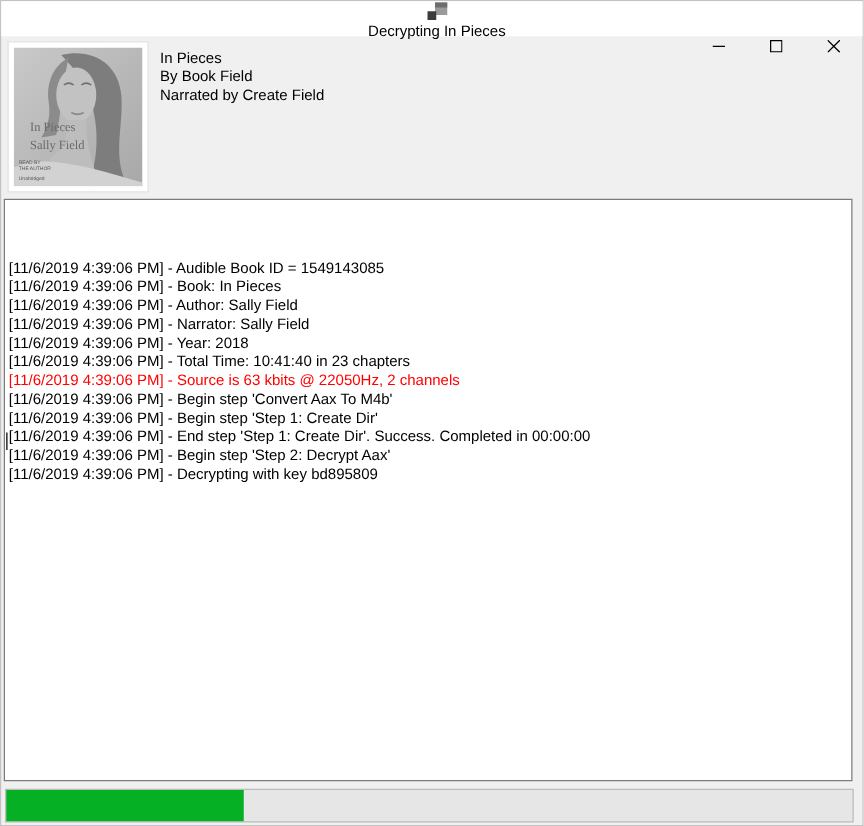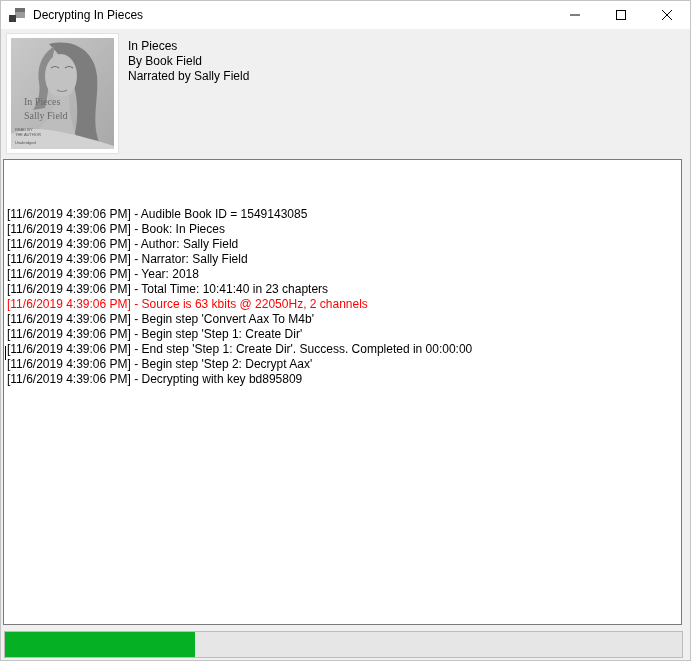--- a/index.html
+++ b/index.html
@@ -13,21 +13,21 @@
   .window {
     position:absolute; inset:0;
     border:1px solid #c3c3c3;
     box-sizing:border-box;
     background:#f0f0f0;
   }
   
   .titlebar {
     position:absolute; top:0; left:0; right:0; height:28px;
     background:#ffffff;
-    display:flex; align-items:center;
+    display:flex; align-items:center;flex-direction:column;
   }
   .app-icon { width:17px; height:17px; margin-left:7px; flex:0 0 auto; }
   .title-text {
     margin-left:8px; font-size:12px; color:#000;
     white-space:nowrap;
   }
   .win-controls { margin-left:auto; display:flex; height:100%; }
   .ctrl-btn {
     width:46px; height:100%;
     display:flex; align-items:center; justify-content:center;
@@ -132,21 +132,21 @@
       <text x="13" y="81" font-family="Liberation Serif, serif" font-size="10" fill="#6a6a6a">Sally Field</text>
       <text x="4" y="93" font-family="Liberation Sans, sans-serif" font-size="4" fill="#555">READ BY</text>
       <text x="4" y="98" font-family="Liberation Sans, sans-serif" font-size="4" fill="#555">THE AUTHOR</text>
       <text x="4" y="106" font-family="Liberation Sans, sans-serif" font-size="4" fill="#555">Unabridged</text>
     </svg>
   </div>
 
   <div class="book-info">
     <div>In Pieces</div>
     <div>By Book Field</div>
-    <div>Narrated by Sally Field</div>
+    <div>Narrated by Create Field</div>
   </div>
 
   <div class="logbox">
     
   <div class="log-line" style="color: rgb(0, 0, 0);">[11/6/2019 4:39:06 PM] - Audible Book ID = 1549143085</div><div class="log-line" style="color: rgb(0, 0, 0);">[11/6/2019 4:39:06 PM] - Book: In Pieces</div><div class="log-line" style="color: rgb(0, 0, 0);">[11/6/2019 4:39:06 PM] - Author: Sally Field</div><div class="log-line" style="color: rgb(0, 0, 0);">[11/6/2019 4:39:06 PM] - Narrator: Sally Field</div><div class="log-line" style="color: rgb(0, 0, 0);">[11/6/2019 4:39:06 PM] - Year: 2018</div><div class="log-line" style="color: rgb(0, 0, 0);">[11/6/2019 4:39:06 PM] - Total Time: 10:41:40 in 23 chapters</div><div class="log-line" style="color: rgb(255, 0, 0);">[11/6/2019 4:39:06 PM] - Source is 63 kbits @ 22050Hz, 2 channels</div><div class="log-line" style="color: rgb(0, 0, 0);">[11/6/2019 4:39:06 PM] - Begin step 'Convert Aax To M4b'</div><div class="log-line" style="color: rgb(0, 0, 0);">[11/6/2019 4:39:06 PM] - Begin step 'Step 1: Create Dir'</div><div class="log-line" style="color: rgb(0, 0, 0);">[11/6/2019 4:39:06 PM] - End step 'Step 1: Create Dir'. Success. Completed in 00:00:00</div><div class="log-line" style="color: rgb(0, 0, 0);">[11/6/2019 4:39:06 PM] - Begin step 'Step 2: Decrypt Aax'</div><div class="log-line" style="color: rgb(0, 0, 0);">[11/6/2019 4:39:06 PM] - Decrypting with key bd895809</div></div>
   <div class="caret"></div>
 
   <div class="progressbar">
     <div class="progress-fill" style="width: 28%; background: rgb(6, 176, 37);"></div>
   </div>

